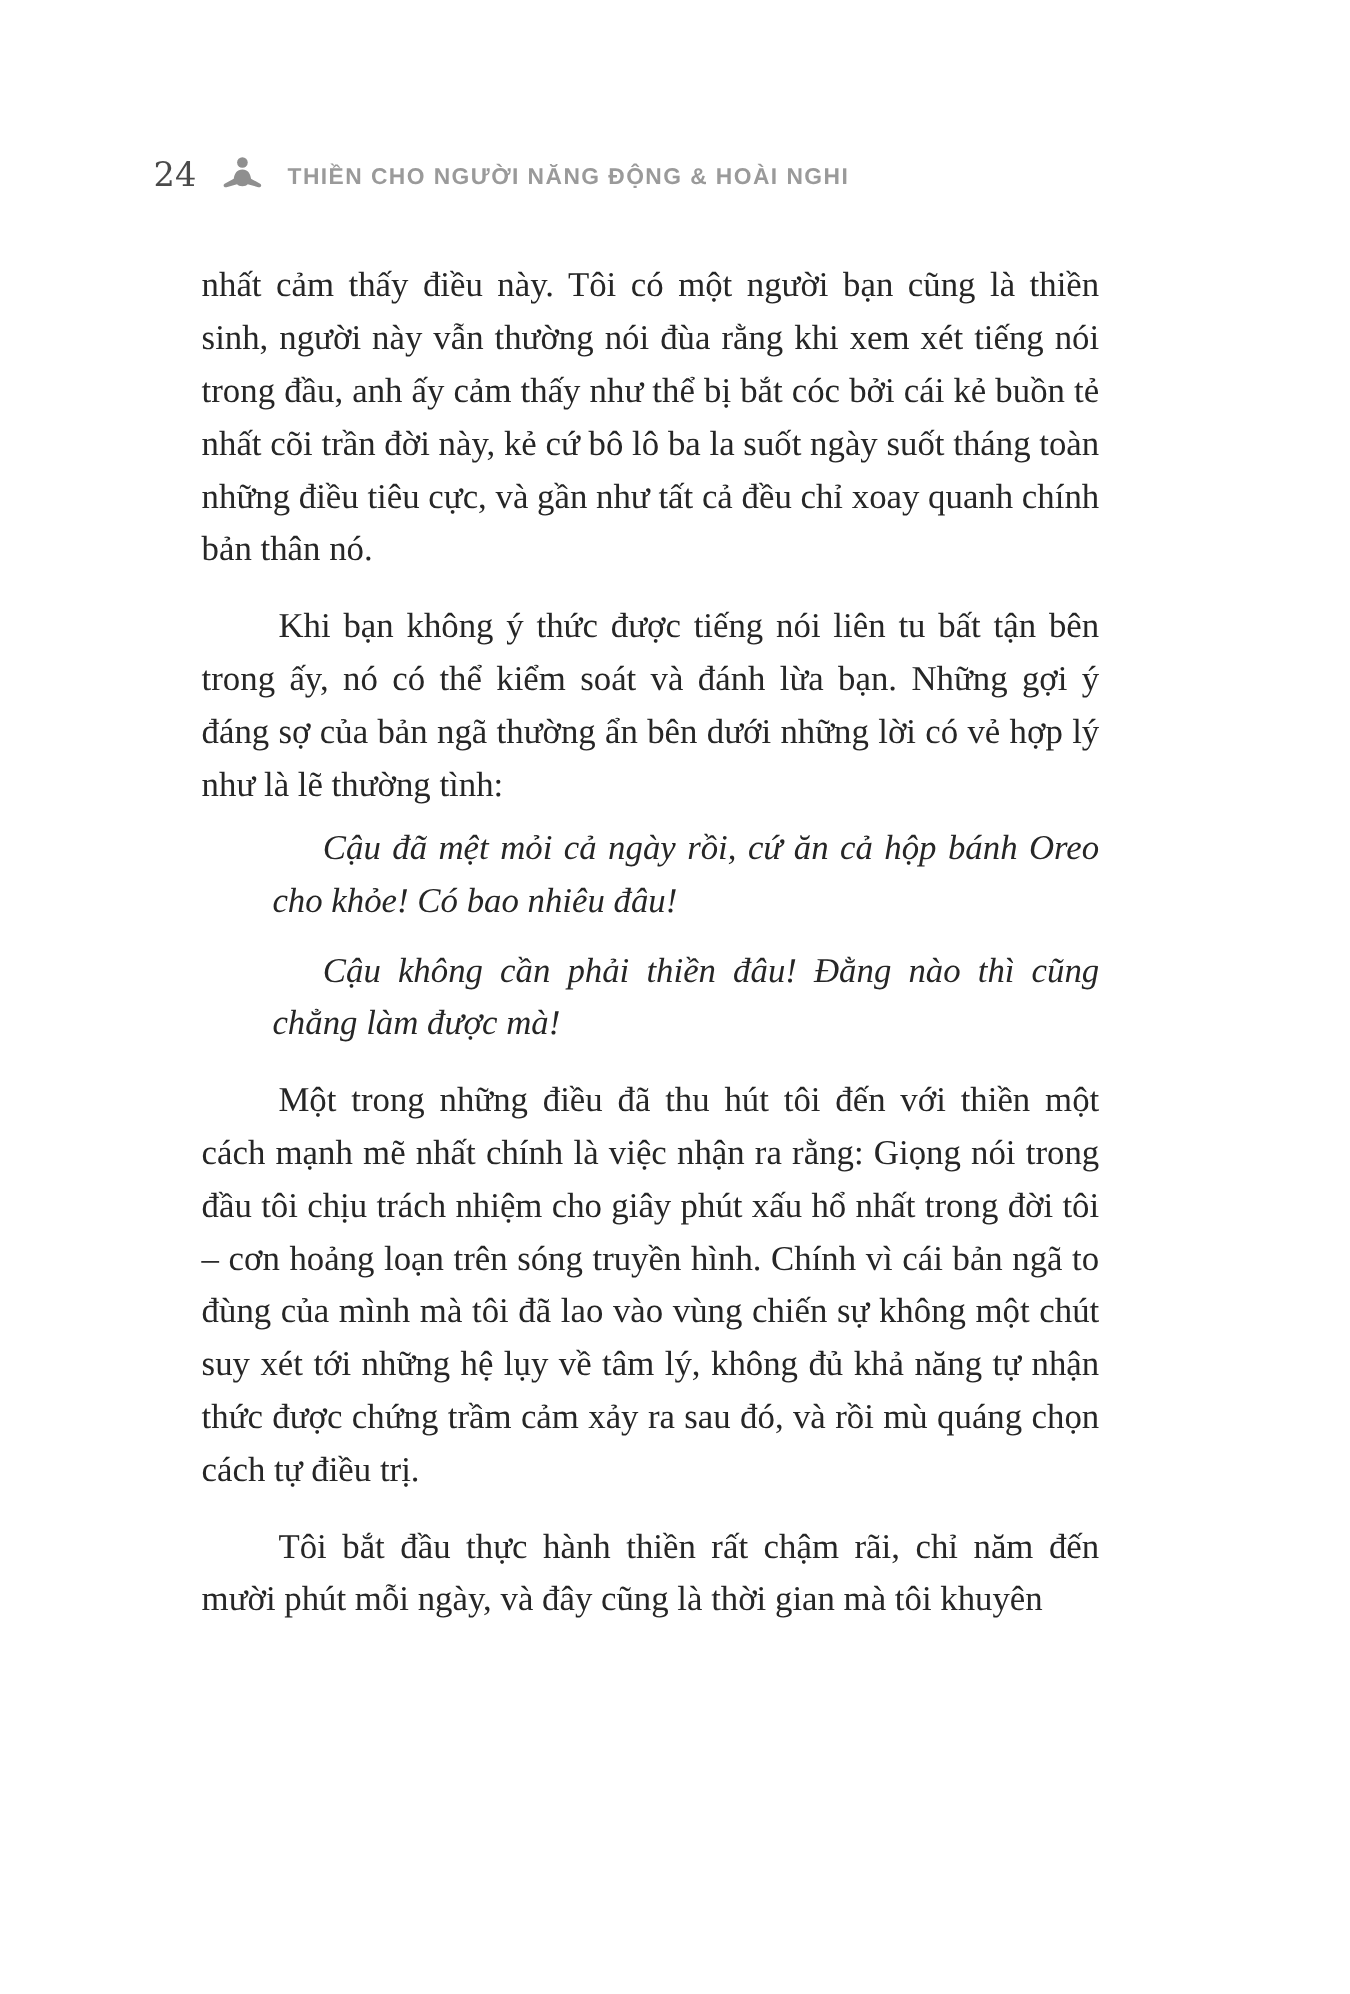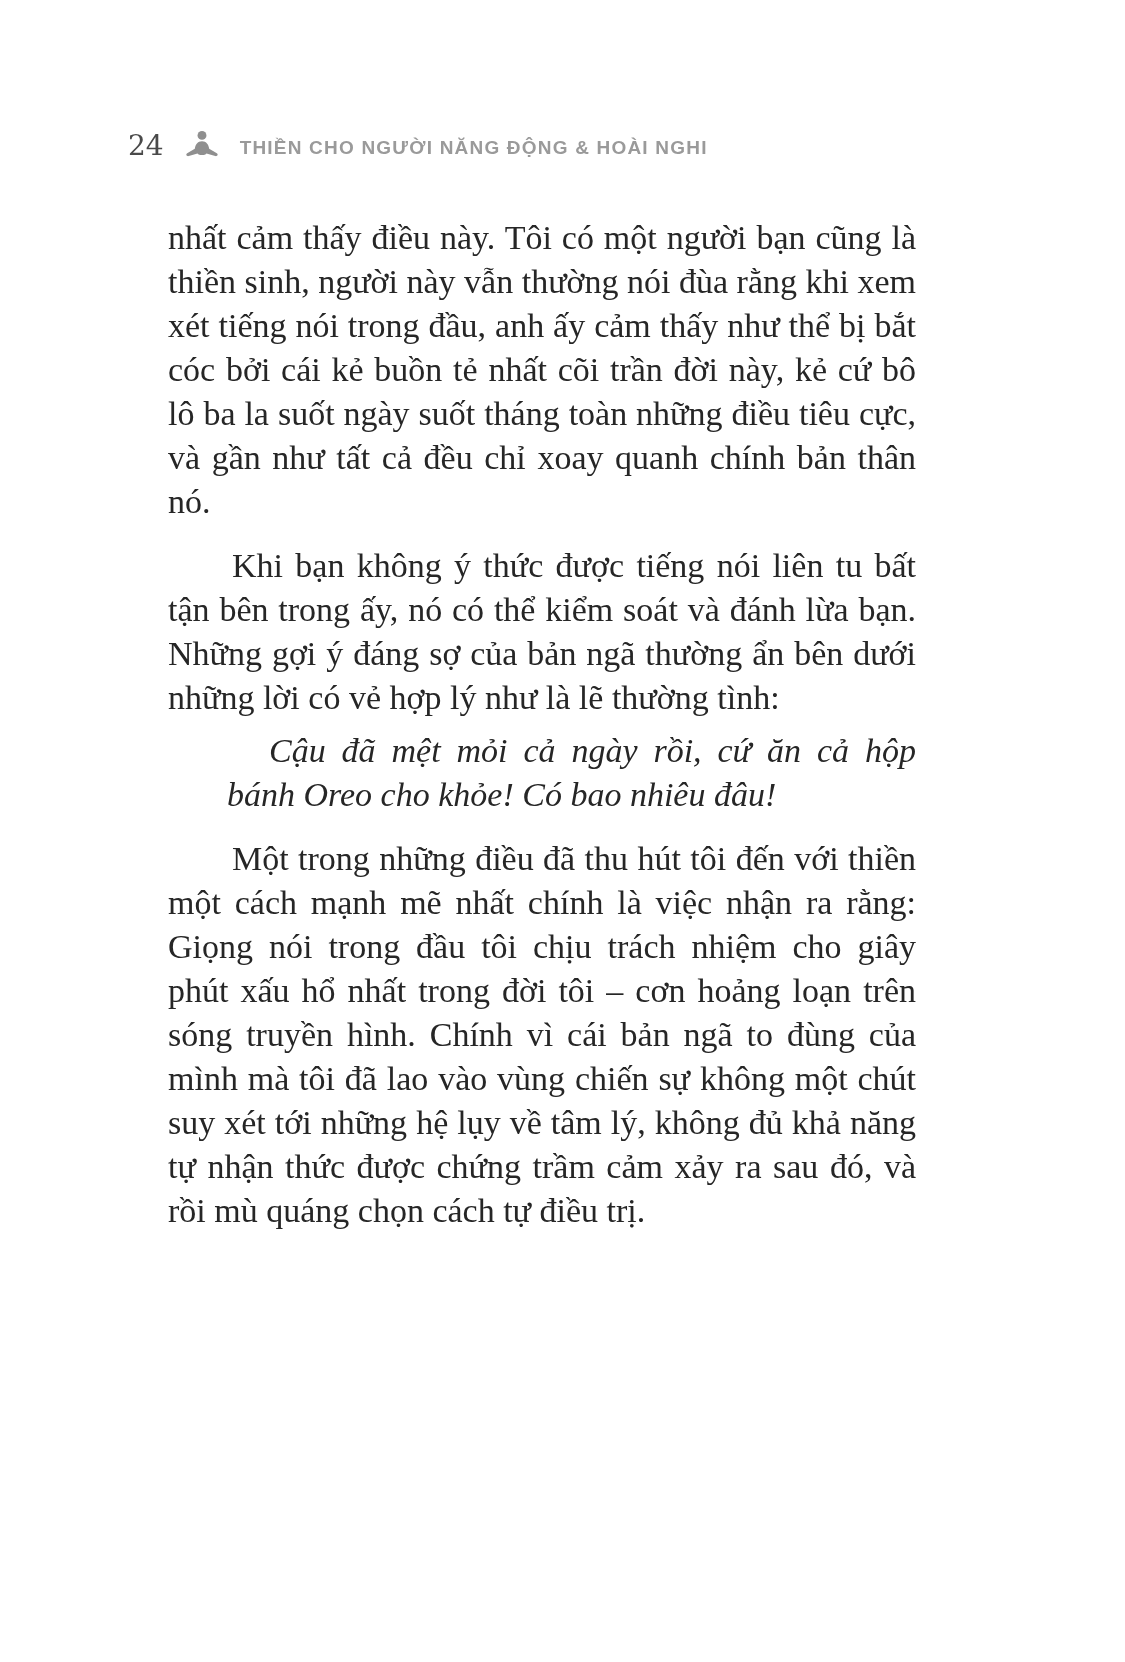--- a/index.html
+++ b/index.html
@@ -42,21 +42,21 @@
     letter-spacing: 1.2px;
     color: #9a9a9a;
     line-height: 1;
     padding-top: 2px;
   }
   .page-body {
     position: absolute;
     top: 216px;
     left: 168px;
     width: 748px;
-    font-size: 34px;
+    font-size: 29px;
     line-height: 44px;
     text-align: justify;
   }
   .body-par {
     margin: 0 0 9px 0;
   }
   .body-par.indented {
     text-indent: 64px;
     margin-top: 20px;
   }
@@ -83,18 +83,20 @@
   </header>
 
   <main class="page-body">
     <p class="body-par">nhất cảm thấy điều này. Tôi có một người bạn cũng là thiền sinh, người này vẫn thường nói đùa rằng khi xem xét tiếng nói trong đầu, anh ấy cảm thấy như thể bị bắt cóc bởi cái kẻ buồn tẻ nhất cõi trần đời này, kẻ cứ bô lô ba la suốt ngày suốt tháng toàn những điều tiêu cực, và gần như tất cả đều chỉ xoay quanh chính bản thân nó.</p>
 
     <p class="body-par indented">Khi bạn không ý thức được tiếng nói liên tu bất tận bên trong ấy, nó có thể kiểm soát và đánh lừa bạn. Những gợi ý đáng sợ của bản ngã thường ẩn bên dưới những lời có vẻ hợp lý như là lẽ thường tình:</p>
 
     <p class="quote-par">Cậu đã mệt mỏi cả ngày rồi, cứ ăn cả hộp bánh Oreo cho khỏe! Có bao nhiêu đâu!</p>
 
 
+    <p class="quote-par">Cậu không cần phải thiền đâu! Đằng nào thì cũng chẳng làm được mà!</p>
 
     <p class="body-par indented">Một trong những điều đã thu hút tôi đến với thiền một cách mạnh mẽ nhất chính là việc nhận ra rằng: Giọng nói trong đầu tôi chịu trách nhiệm cho giây phút xấu hổ nhất trong đời tôi – cơn hoảng loạn trên sóng truyền hình. Chính vì cái bản ngã to đùng của mình mà tôi đã lao vào vùng chiến sự không một chút suy xét tới những hệ lụy về tâm lý, không đủ khả năng tự nhận thức được chứng trầm cảm xảy ra sau đó, và rồi mù quáng chọn cách tự điều trị.</p>
 
+    <p class="body-par indented">Tôi bắt đầu thực hành thiền rất chậm rãi, chỉ năm đến mười phút mỗi ngày, và đây cũng là thời gian mà tôi khuyên</p>
   </main>
 
 </div>
 
 </body></html>

